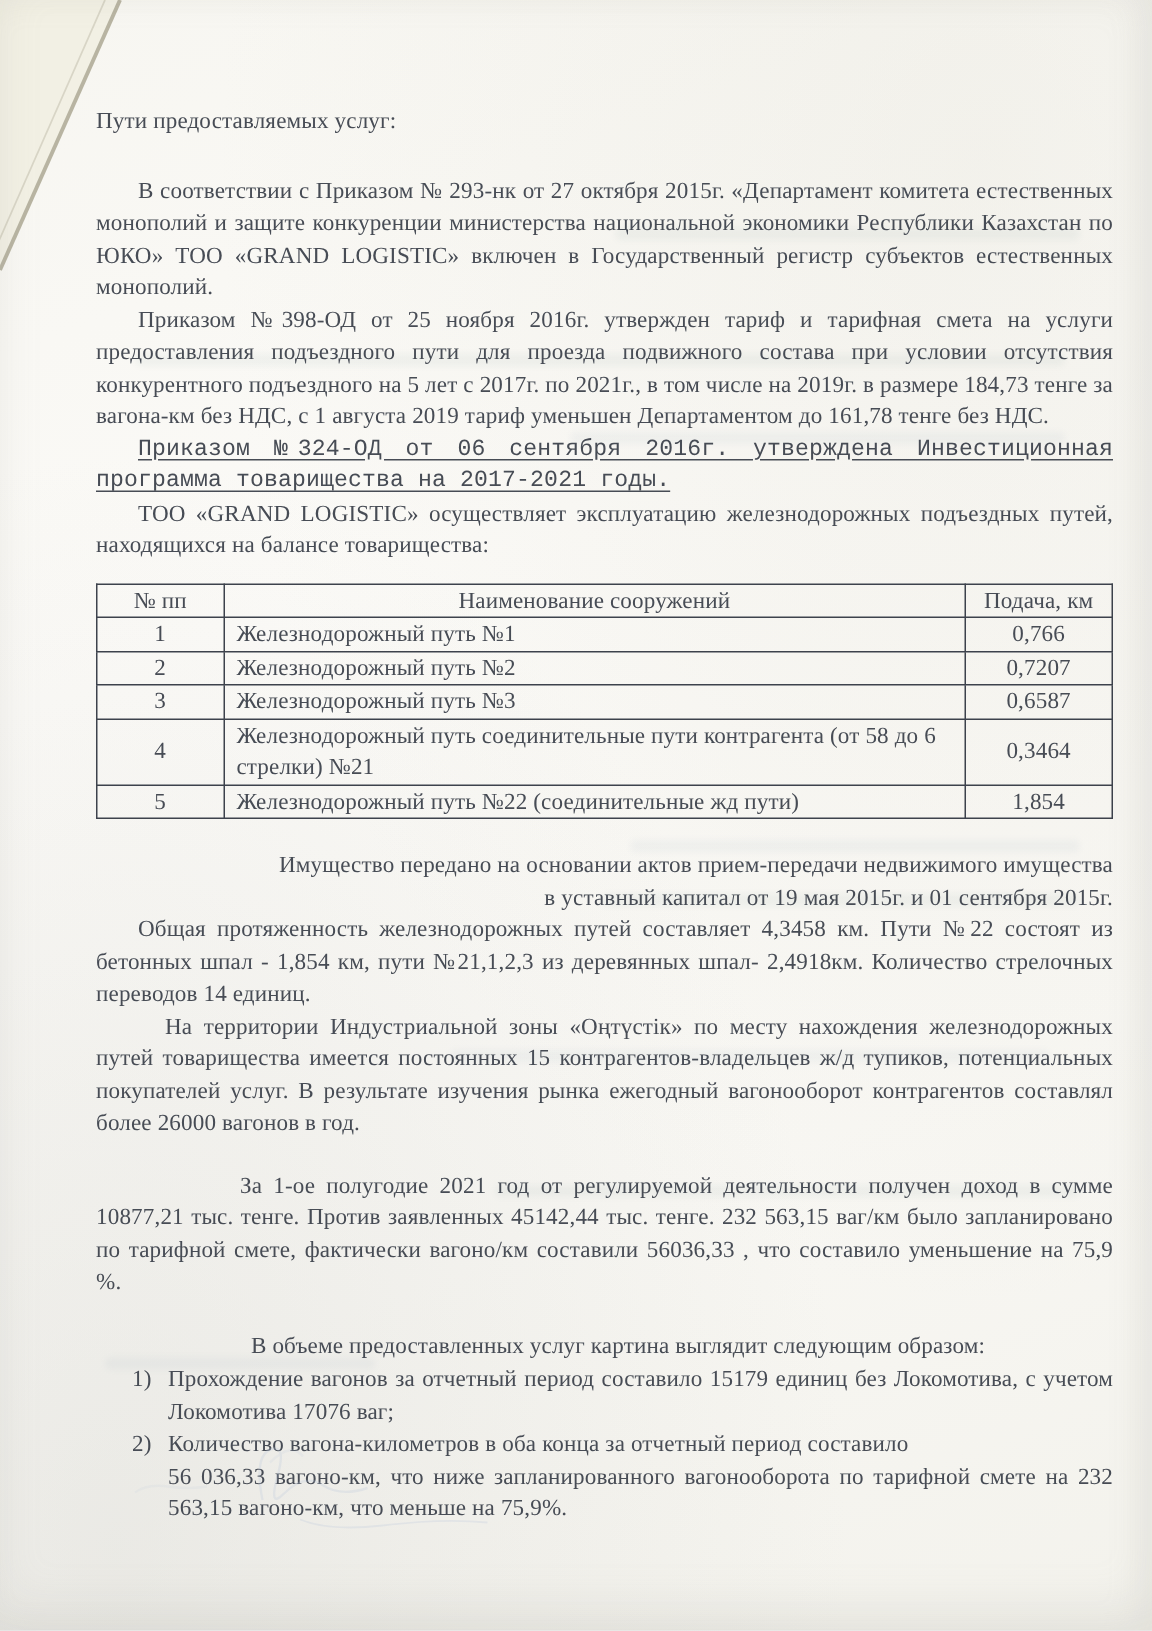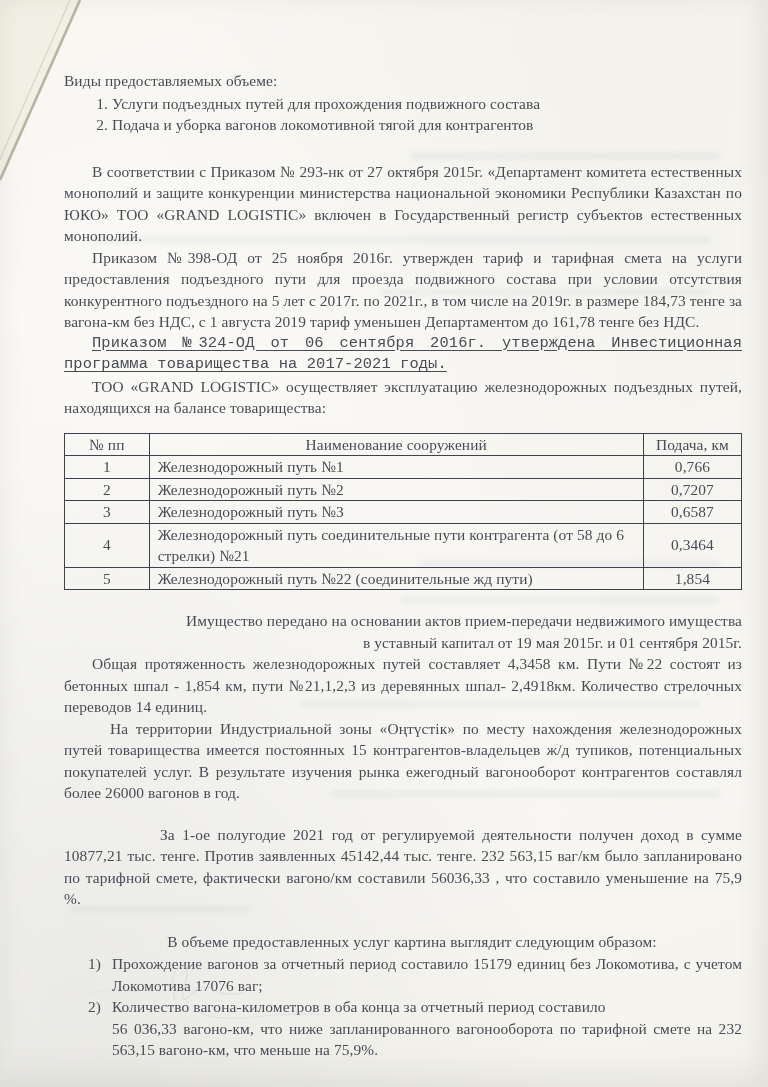--- a/index.html
+++ b/index.html
@@ -61,25 +61,21 @@
   <div class="bleed" style="left:90px;  top:236px; width:620px;"></div>
   <div class="bleed blue" style="left:380px; top:288px; width:330px;"></div>
   <div class="bleed blue" style="left:420px; top:560px; width:300px;"></div>
   <div class="bleed" style="left:400px; top:596px; width:320px;"></div>
   <div class="bleed blue" style="left:300px; top:700px; width:400px;"></div>
   <div class="bleed" style="left:330px; top:790px; width:390px;"></div>
   <div class="bleed blue" style="left:70px;  top:905px; width:180px;"></div>
 
   <div class="content">
 
-    <p class="services-title">Виды предоставляемых объеме:</p>
-    <ol class="services-list">
-      <li>Услуги подъездных путей для прохождения подвижного состава</li>
-      <li>Подача и уборка вагонов локомотивной тягой для контрагентов</li>
-    </ol>
+    <p class="services-title">Пути предоставляемых услуг:</p>
 
     <p class="p-order mt-big">В соответствии с Приказом № 293-нк от 27 октября 2015г.  «Департамент комитета естественных монополий и защите конкуренции министерства национальной экономики Республики Казахстан по ЮКО» ТОО «GRAND LOGISTIC» включен в Государственный регистр субъектов естественных монополий.</p>
 
     <p class="p-order">Приказом №398-ОД от 25 ноября 2016г. утвержден тариф и тарифная смета на услуги предоставления подъездного пути для проезда подвижного состава при условии отсутствия конкурентного подъездного на 5 лет с 2017г. по 2021г., в том числе на 2019г. в размере 184,73 тенге за вагона-км без НДС, с 1 августа 2019 тариф уменьшен Департаментом до 161,78 тенге без НДС.</p>
 
     <p class="p-order underlined">Приказом №324-ОД от 06 сентября 2016г. утверждена Инвестиционная программа товарищества на 2017-2021 годы.</p>
 
     <p class="p-order">ТОО «GRAND LOGISTIC» осуществляет эксплуатацию железнодорожных подъездных путей, находящихся на балансе товарищества:</p>
 
     <table class="tracks">

